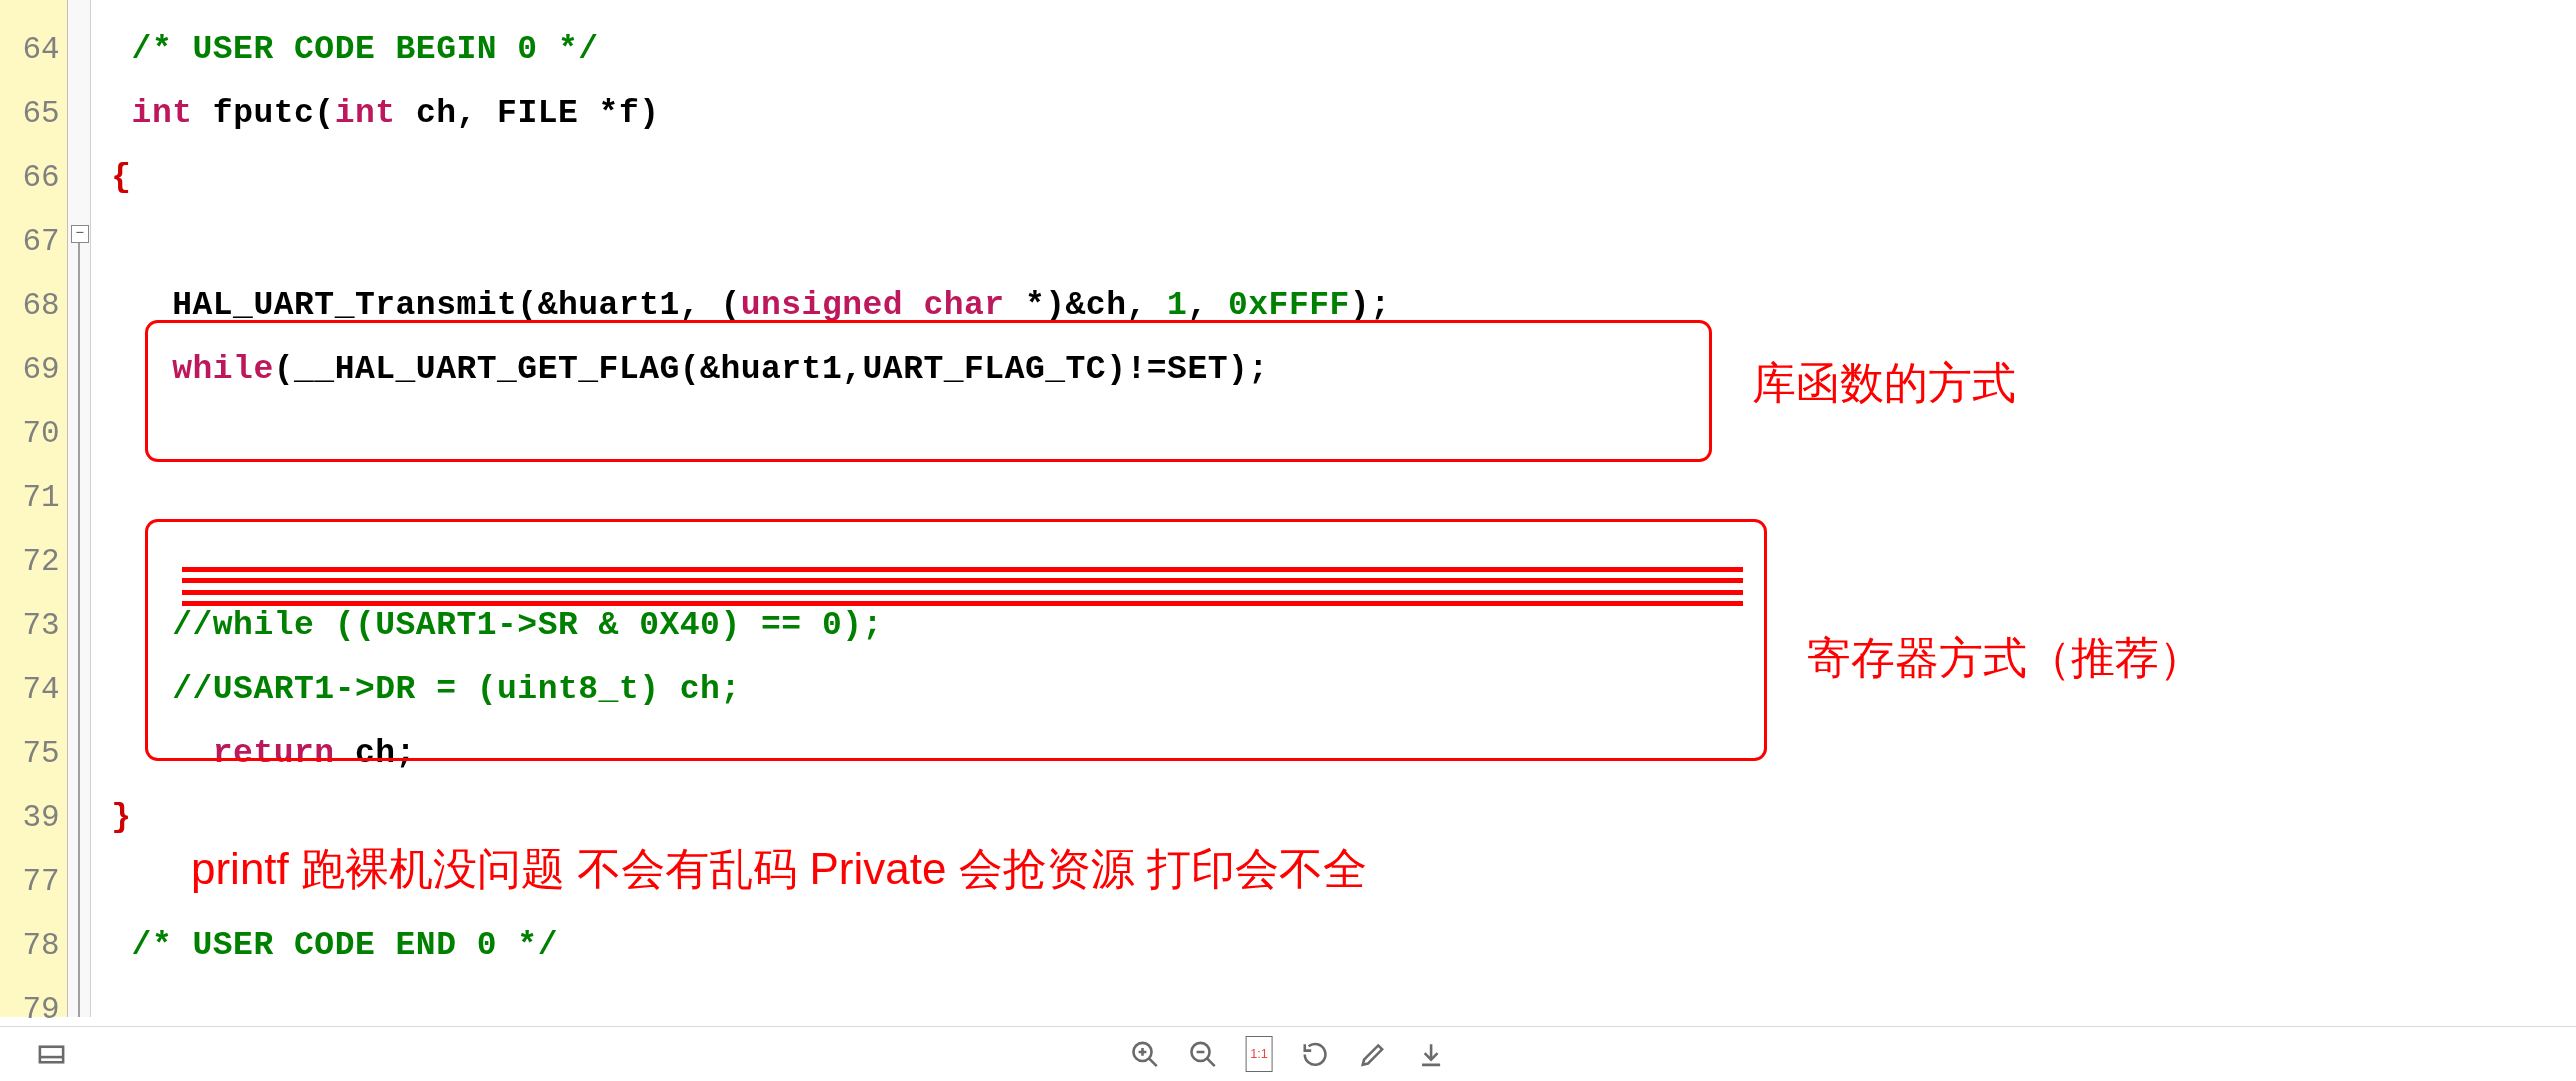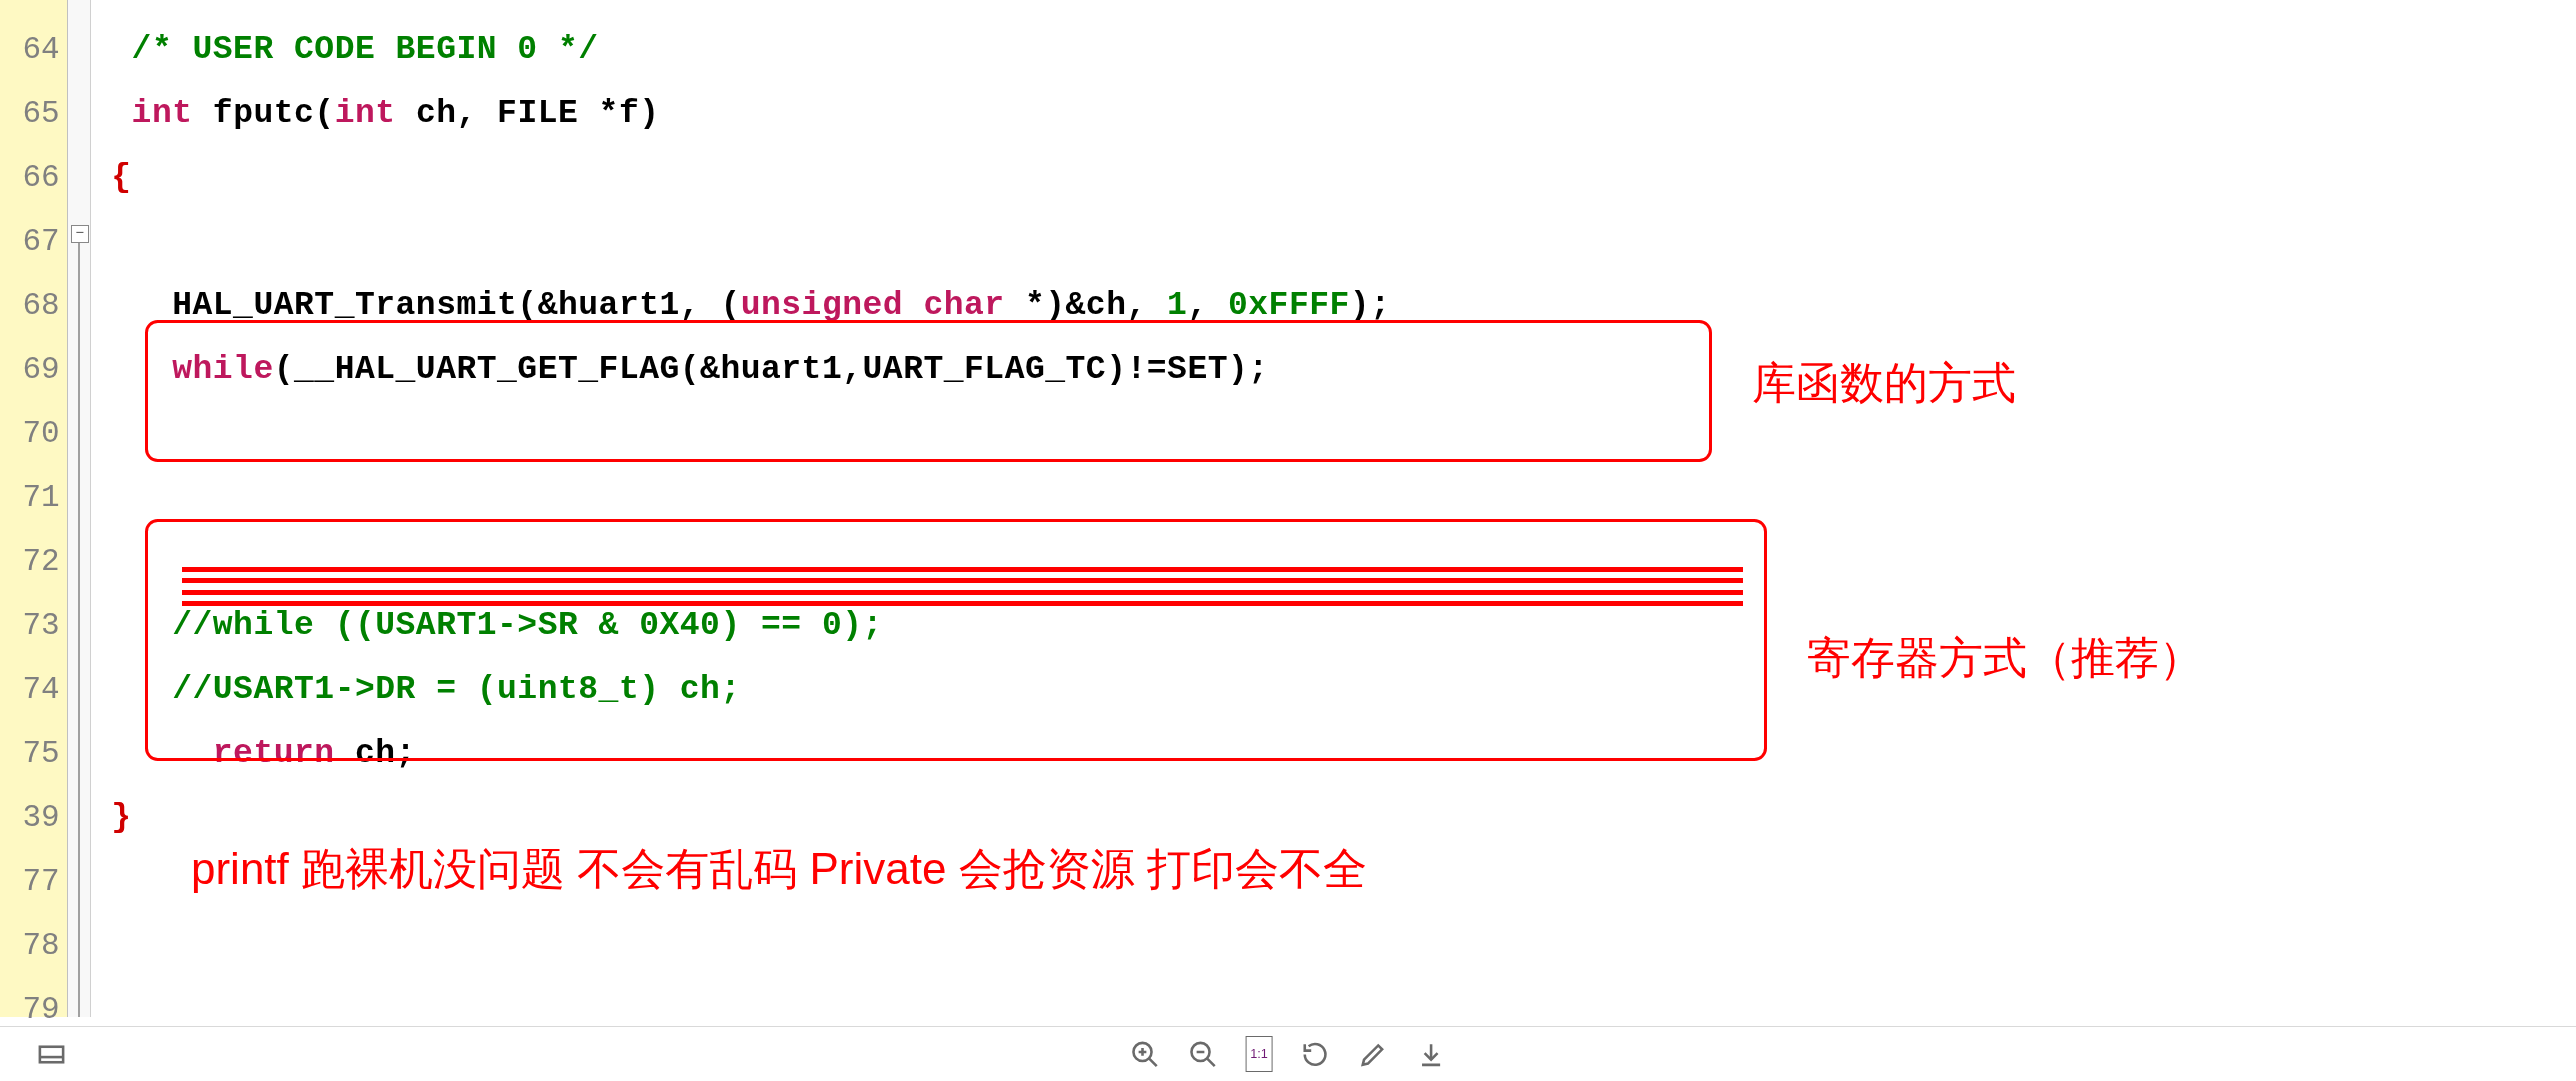--- a/index.html
+++ b/index.html
@@ -142,21 +142,21 @@
     color: #6a6a6a;
     font-size: 23.6px;
   }
   .toolbar-center {
     position: absolute;
     left: 50%;
     transform: translateX(-50%);
     display: flex;
     gap: 27px;
     align-items: center;
-    color: #701a75;
+    color: #ef4444;
   }
   .tb-icon {
     width: 31px;
     height: 31px;
     display: flex;
     align-items: center;
     justify-content: center;
   }
   .tb-icon svg { stroke: #6a6a6a; fill: none; stroke-width: 2; }
 </style>
@@ -206,20 +206,21 @@
       <div class="line"><span>    HAL_UART_Transmit(&amp;huart1, (</span><span class="c-keyword">unsigned char</span><span> *)&amp;ch, </span><span class="c-number">1</span><span>, </span><span class="c-number">0xFFFF</span><span>);</span></div>
       <div class="line"><span class="c-keyword">    while</span><span>(__HAL_UART_GET_FLAG(&amp;huart1,UART_FLAG_TC)!=SET);</span></div>
       <div class="line"><span></span></div>
       <div class="line"><span></span></div>
       <div class="line"><span>    </span></div>
       <div class="line"><span class="c-comment">    //while ((USART1-&gt;SR &amp; 0X40) == 0);</span></div>
       <div class="line"><span class="c-comment">    //USART1-&gt;DR = (uint8_t) ch;</span></div>
       <div class="line"><span class="c-keyword">      return</span><span> ch;</span></div>
       <div class="line"><span class="c-brace"> }</span></div>
       <div class="line"><span></span></div>
+      <div class="line"><span class="c-comment">  /* USER CODE END 0 */</span></div>
 
       <div class="redbox" style="left:54px; top:320px; width:1561px; height:136px;"></div>
       <div class="redbox" style="left:54px; top:519px; width:1616px; height:236px;"></div>
 
       <div class="redstrike" style="left:91px; top:567px; width:1561px;"></div>
       <div class="redstrike" style="left:91px; top:590px; width:1561px;"></div>
 
       <div class="annotation" style="left:1661px; top:354px;">库函数的方式</div>
       <div class="annotation" style="left:1716px; top:626px; line-height:64px;">寄存器方式（推荐）</div>
       <div class="annotation" style="left:100px; top:840px;">printf 跑裸机没问题 不会有乱码    Private  会抢资源 打印会不全</div>

